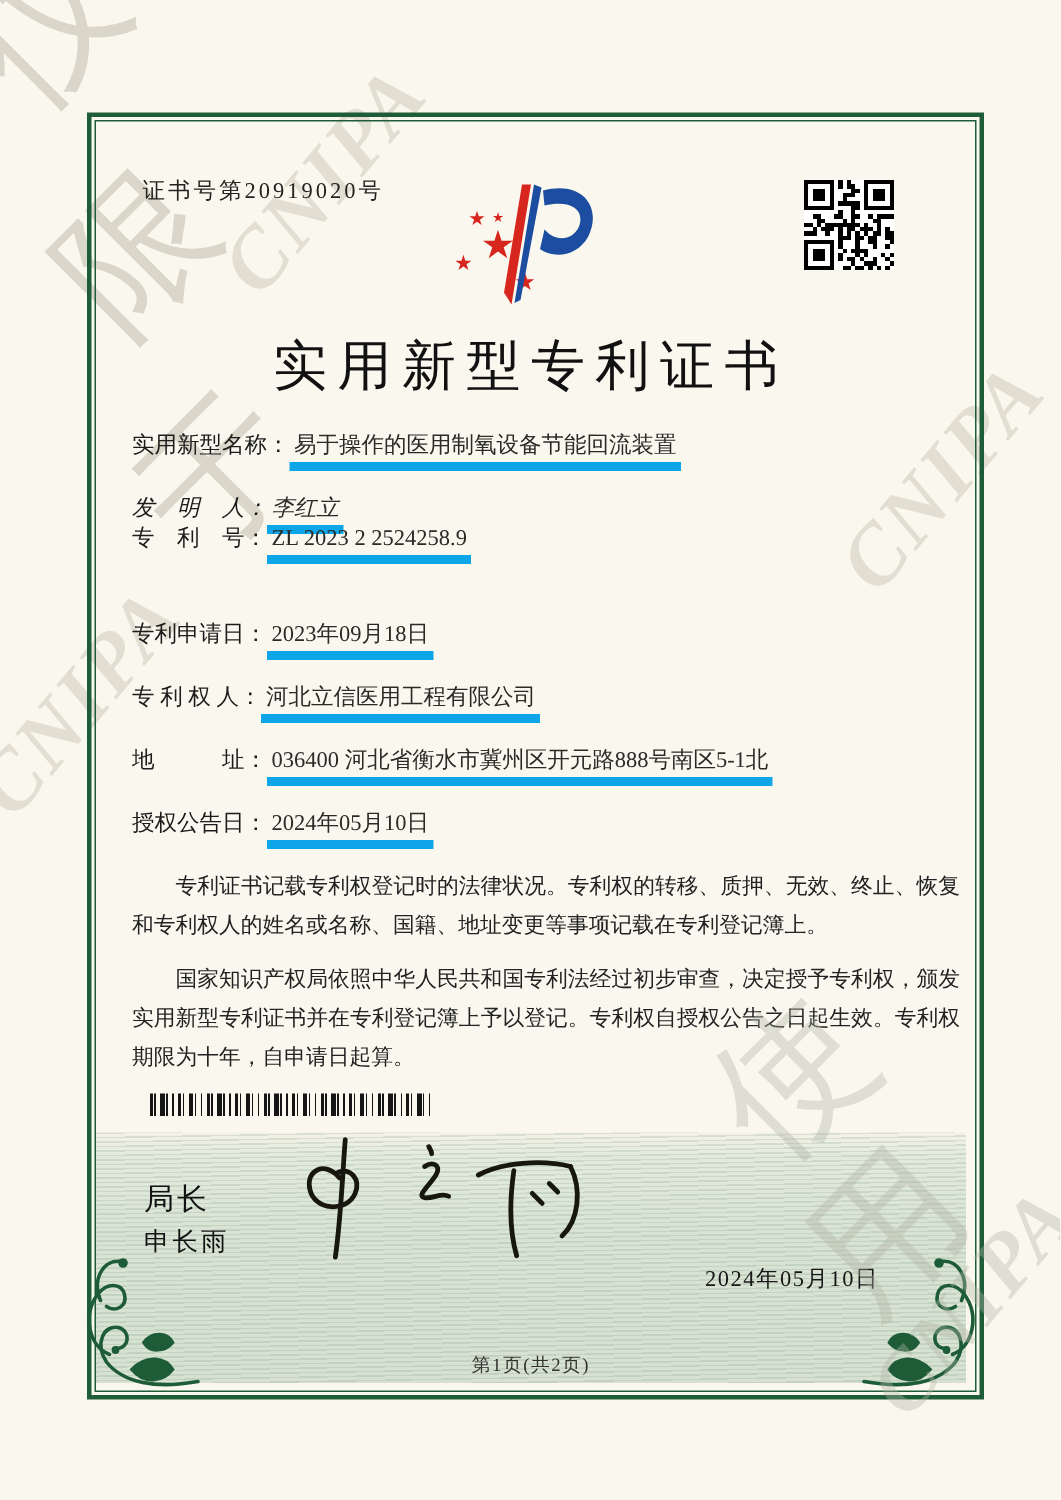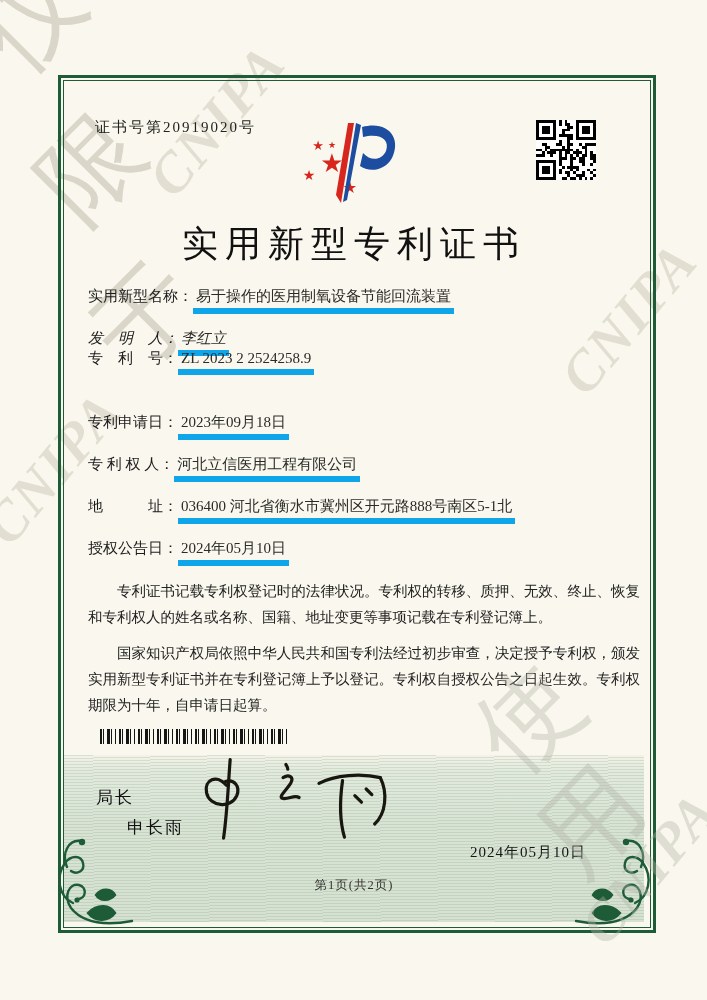--- a/index.html
+++ b/index.html
@@ -45,25 +45,25 @@
 
   .paras{position:absolute;left:88px;top:578px;width:552px;font-size:14.5px;line-height:26px;
          color:#222;text-align:justify;}
   .paras p{margin:0 0 10px 0;text-indent:2em;}
 
   .barcode{position:absolute;left:100px;top:729px;width:188px;height:15px;
     background:repeating-linear-gradient(90deg,#151515 0 2px,rgba(0,0,0,0) 2px 3px,
       #151515 3px 4px,rgba(0,0,0,0) 4px 7px,#151515 7px 10px,rgba(0,0,0,0) 10px 11px,
       #151515 11px 12px,rgba(0,0,0,0) 12px 15px,#151515 15px 16px,rgba(0,0,0,0) 16px 19px);}
 
-  .sig-title{position:absolute;left:96px;top:786px;font-size:17px;color:#111;letter-spacing:2px;font-family:Liberation Serif, serif;}
-  .sig-name{position:absolute;left:96px;top:816px;font-size:17px;color:#111;letter-spacing:2px;margin-left:31px;}
+  .sig-title{position:absolute;left:96px;top:786px;font-size:20px;color:#111;letter-spacing:2px;font-family:Liberation Serif, serif;}
+  .sig-name{position:absolute;left:96px;top:816px;font-size:17px;color:#111;letter-spacing:2px;}
   .autograph{position:absolute;left:185px;top:755px;width:215px;height:85px;}
   .issue-date{position:absolute;left:470px;top:843px;font-size:15px;color:#161616;letter-spacing:1px;}
-  .page-ind{position:absolute;left:58px;top:877px;width:592px;text-align:center;
+  .page-ind{position:absolute;left:58px;top:902px;width:592px;text-align:center;
             font-size:12.5px;color:#33332e;letter-spacing:1px;}
 
   .corner{position:absolute;width:82px;height:98px;z-index:3;}
   .corner-left{left:52px;top:833px;}
   .corner-right{left:574px;top:833px;transform:scaleX(-1);}
 
   .footer-note{position:absolute;left:0;top:944px;width:707px;text-align:center;
                font-size:15px;letter-spacing:6px;color:#23231f;}
 </style>
 </head>

